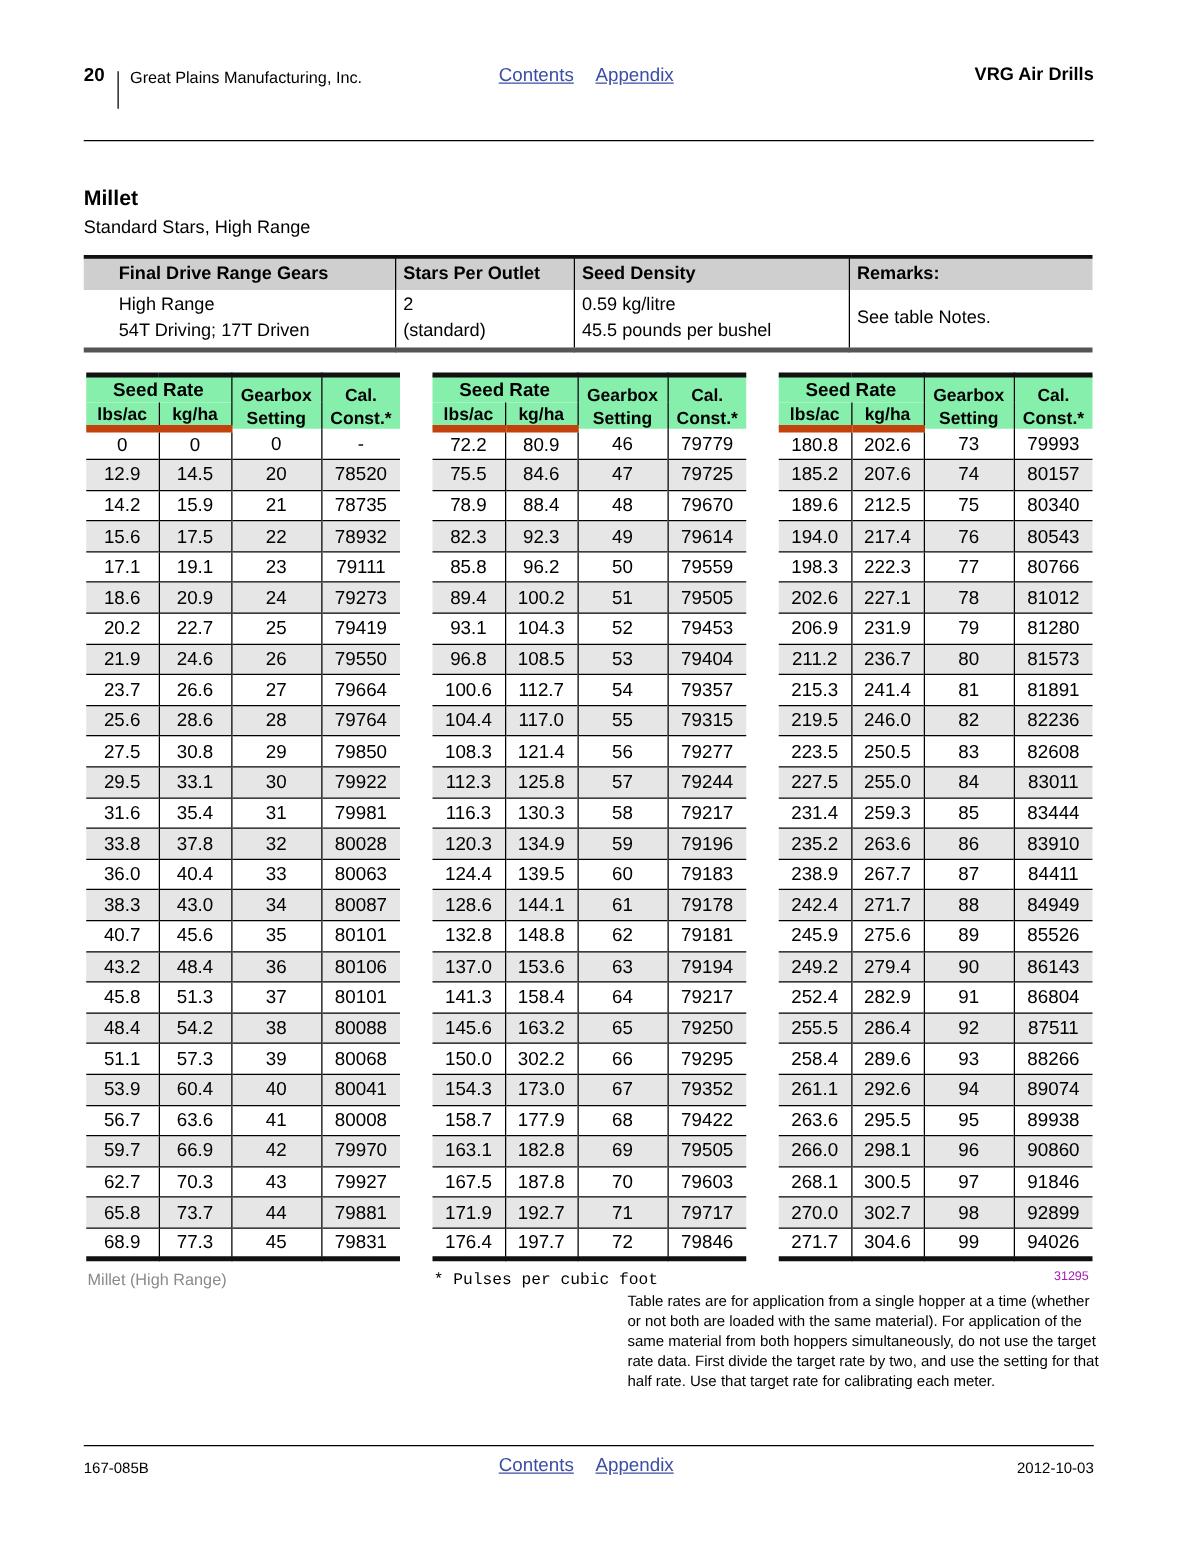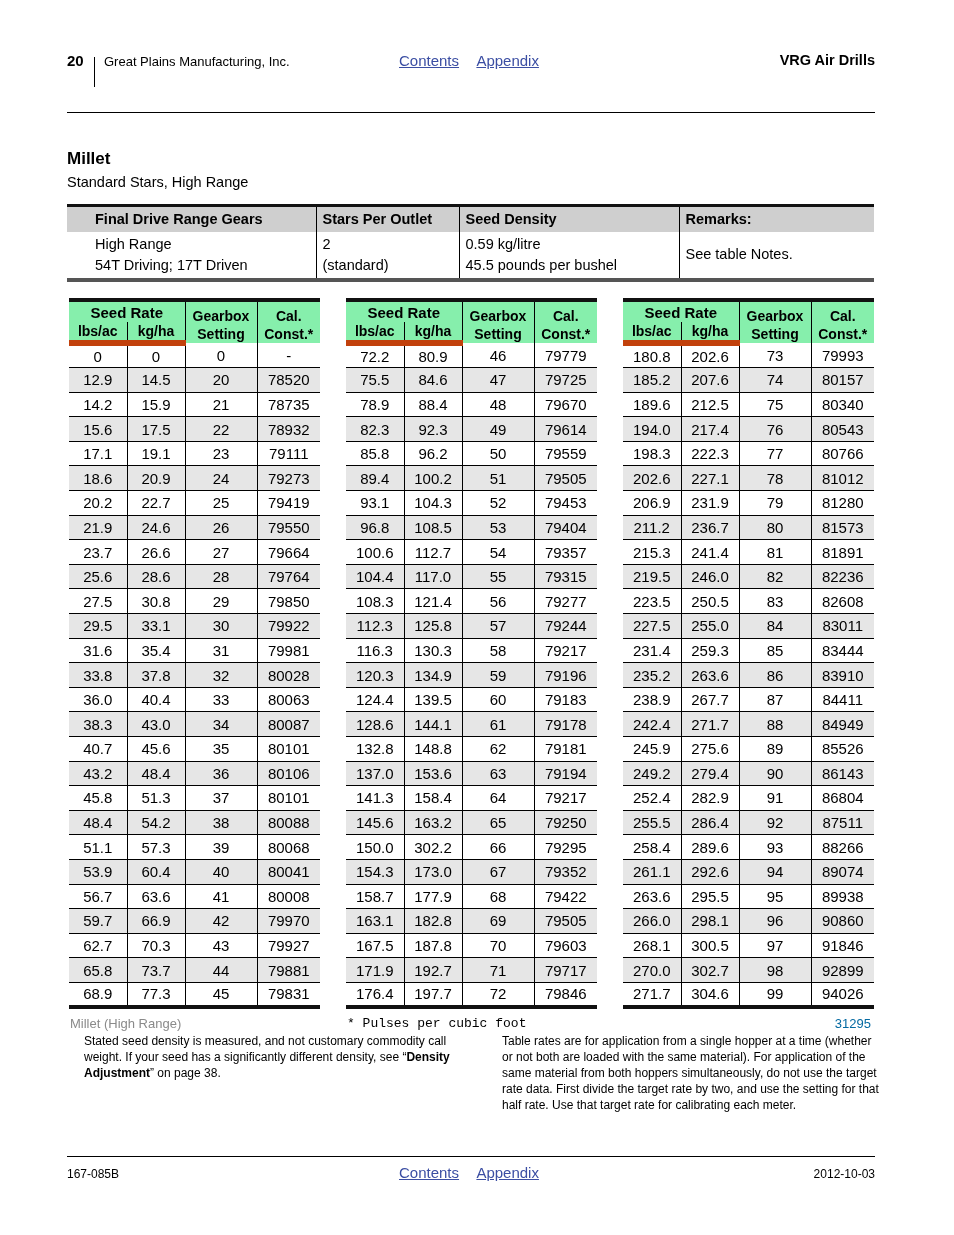--- a/index.html
+++ b/index.html
@@ -37,21 +37,21 @@
     .data-table col.c2 { width: 58px; }
     .data-table col.c3 { width: 72px; }
     .data-table col.c4 { width: 63px; }
 
     .t1 { left: 69px; }
     .t2 { left: 346px; }
     .t3 { left: 623px; }
 
     .caption-left { position: absolute; left: 70px; top: 1016px; font-size: 13px; color: #8a8a8a; }
     .caption-mid { position: absolute; left: 347px; top: 1016px; font-size: 13px; font-family: Liberation Mono, monospace; }
-    .caption-right { position: absolute; right: 83px; top: 1016px; font-size: 13px; color: #0369a1; }
+    .caption-right { position: absolute; right: 83px; top: 1016px; font-size: 10px; color: #a21caf; }
 
     .notes-left { position: absolute; left: 84px; top: 1033px; width: 400px; font-size: 12px; line-height: 16px; }
     .notes-left .notes-head { margin-bottom: 15px; }
     .notes-right { position: absolute; left: 502px; top: 1033px; width: 380px; font-size: 12px; line-height: 16px; }
 
     .footer-rule { position: absolute; left: 67px; top: 1156px; width: 808px; height: 1px; background: #000; }
     .footer-left { position: absolute; left: 67px; top: 1167px; font-size: 12px; }
     .footer-links { position: absolute; left: 399px; top: 1164px; font-size: 15px; }
     .footer-links a { color: #3b4ea3; text-decoration: underline; margin-right: 14px; cursor: pointer; }
     .footer-right { position: absolute; right: 79px; top: 1167px; font-size: 12px; }
@@ -658,21 +658,20 @@
         <td>94026</td>
       </tr>
     </tbody>
 </table>
 
 <div class="caption-left">Millet (High Range)</div>
 <div class="caption-mid">* Pulses per cubic foot</div>
 <div class="caption-right">31295</div>
 
 <div class="notes-left">
-  <div><span>Stated seed density is measured, and not customary commodity call weight. If your seed has a significantly different density, see “</span><b>Density Adjustment</b><span>” on page 38.</span></div>
 </div>
 <div class="notes-right">Table rates are for application from a single hopper at a time (whether or not both are loaded with the same material). For application of the same material from both hoppers simultaneously, do not use the target rate data. First divide the target rate by two, and use the setting for that half rate. Use that target rate for calibrating each meter.</div>
 
 <div class="footer-rule"></div>
 <div class="footer-left">167-085B</div>
 <div class="footer-links">
   <a>Contents</a>
   <a>Appendix</a>
 </div>
 <div class="footer-right">2012-10-03</div>

